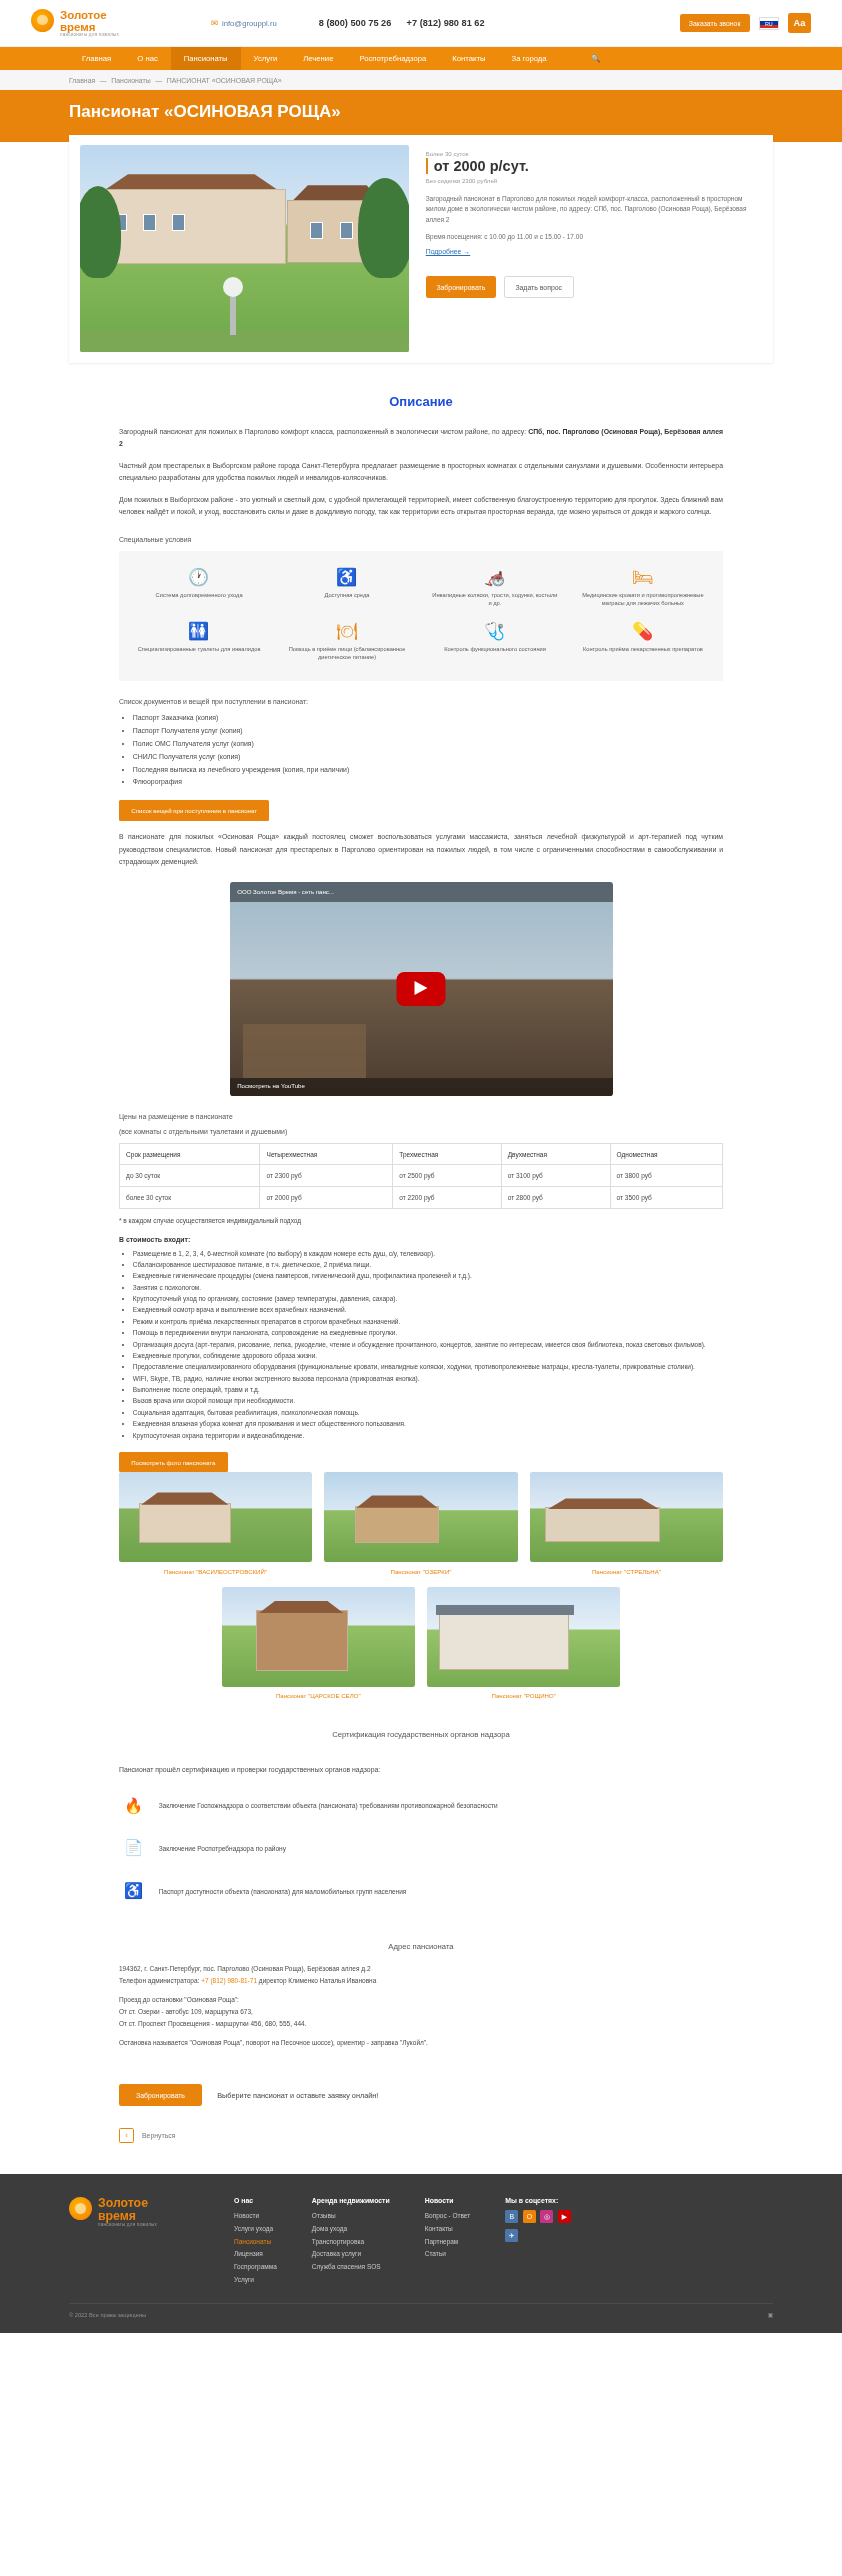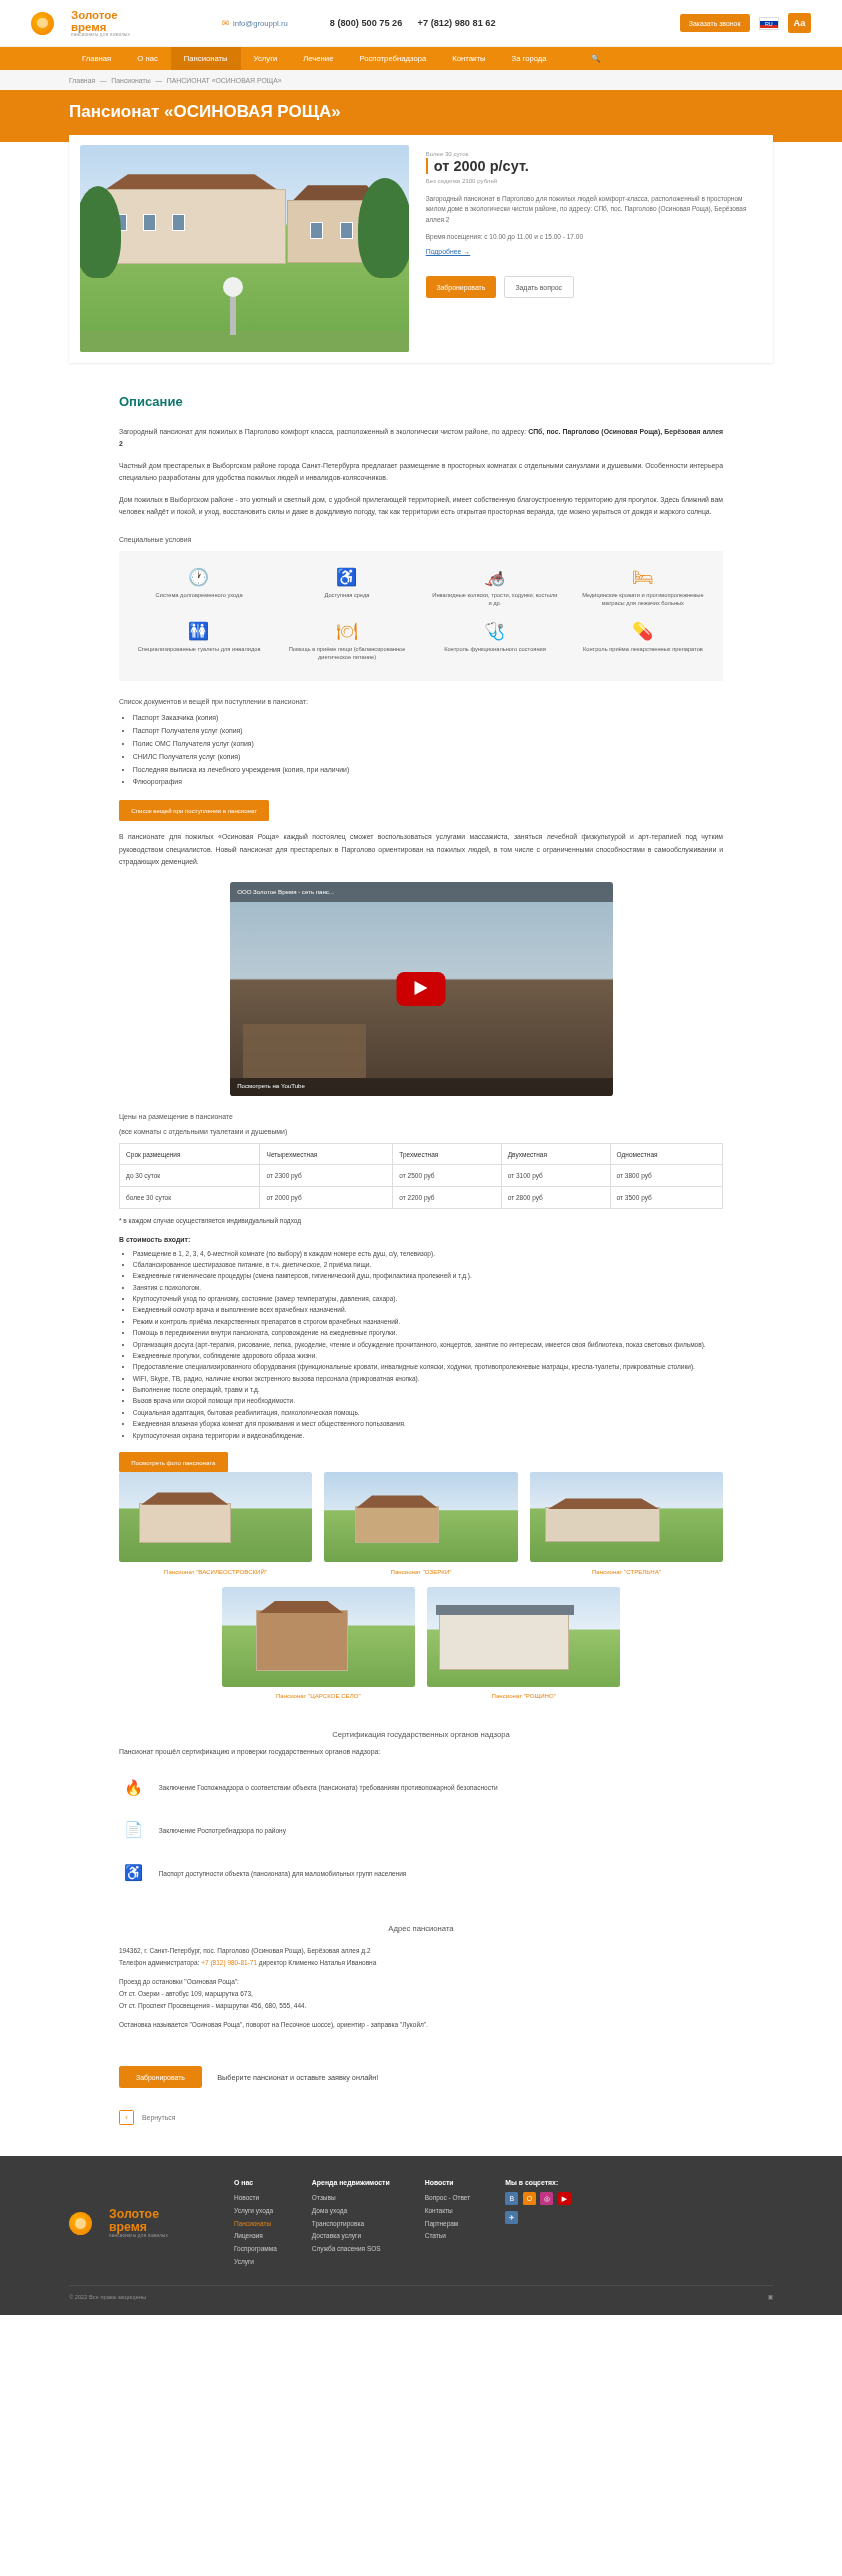--- a/index.html
+++ b/index.html
@@ -14,21 +14,21 @@
 
   
   .topbar {
     height: 47px;
     background: #ffffff;
     display: flex;
     align-items: center;
     padding: 0 31px;
     border-bottom: 0.8px solid #f0f0f0;
   }
-  .logo { display: flex; align-items: center; gap: 17px; }
+  .logo { display: flex; align-items: flex-start; gap: 6px; }
   .logo-mark {
     width: 23px; height: 23px; border-radius: 50%;
     background: radial-gradient(circle at 40% 40%, #ffb300, #f07d00);
     position: relative;
   }
   .logo-mark:after{
     content:""; position:absolute; left:6.1px; top:6.1px; width:10.7px; height:10.7px;
     border-radius:50%; background:#fff; opacity:.55;
   }
   .logo-text { line-height: 1.05; }
@@ -107,21 +107,21 @@
   .price-main b { font-size:14.5px; color:#333; }
   .price-sub { font-size:6.1px; color:#9a9a9a; margin-top:2.3px; }
   .hero-desc { font-size:6.5px; color:#6d6d6d; line-height:1.55; margin-top:7.7px; }
   .hero-more { font-size:6.9px; color:#2a6fb5; margin-top:6.1px; display:inline-block;}
   .hero-btns { display:flex; gap:7.7px; margin-top:20px; }
   .btn-orange { background:#e8840c; color:#fff; border:none; border-radius:2.3px; font-size:6.9px; padding:6.1px 10.7px; cursor:pointer;}
   .btn-ghost { background:#fff; color:#555; border:0.8px solid #d8d8d8; border-radius:2.3px; font-size:6.9px; padding:6.1px 10.7px; cursor:pointer;}
 
   
   .wrap { padding:0 119px; }
-  h2.section { font-size:13px; color:#0f766e; margin:31px 0 17px; font-weight:bold;}
+  h2.section { text-align:center; font-size:13px; color:#1d4ed8; margin:31px 0 17px; font-weight:bold;}
   p.body { font-size:6.9px; line-height:1.8; color:#4a4a4a; margin-bottom:9.2px; text-align:justify;}
   p.body b { color:#333; }
   .sub-title { font-size:6.9px; color:#555; margin:17px 0 7.7px; }
 
   
   .cond { background:#f6f6f6; padding:13.8px 7.7px; display:grid; grid-template-columns:repeat(4,1fr); gap:6.1px 3.1px;}
   .cond-item { text-align:center; padding:4.6px 7.7px; }
   .cond-ico { font-size:17px; color:#e8840c; line-height:1; margin-bottom:6.1px; }
   .cond-txt { font-size:5.7px; color:#5a5a5a; line-height:1.4; }
 
@@ -163,21 +163,21 @@
   .h1img { background:linear-gradient(#c8dced 0%, #dceaf4 40%, #85b35c 41%, #6ea24b 100%); }
   .h2img { background:linear-gradient(#b9d4ea 0%, #d7e7f3 42%, #8fbd63 43%, #71a44c 100%); }
   .h3img { background:linear-gradient(#c2d9ec 0%, #dfeaf4 40%, #8bba60 41%, #6fa24b 100%); }
   .h4img { background:linear-gradient(#c5dbee 0%, #e0ecf5 38%, #93c066 39%, #74a74e 100%); }
   .h5img { background:linear-gradient(#cadef0 0%, #e4eff7 42%, #97c46a 43%, #78ab51 100%); }
   .hbuild { position:absolute; background:#e2d2bb; border:0.8px solid #c5b095; }
   .hroof { position:absolute; background:#8a5a3b; }
   .house-cap { text-align:center; font-size:6.1px; color:#e8840c; margin-top:5.4px; }
 
   
-  .cert-title { text-align:center; font-size:7.7px; color:#555; margin:31px 0 9px;}
+  .cert-title { text-align:center; font-size:7.7px; color:#555; margin:31px 0 27px;}
   .cert-lead { font-size:6.9px; color:#4a4a4a; margin-bottom:10.7px; }
   .cert-row { display:flex; align-items:center; gap:10.7px; padding:6.9px 0; }
   .cert-ico { width:29px; height:29px; display:flex; align-items:center; justify-content:center; font-size:15.3px;}
   .cert-txt { font-size:6.5px; color:#4a4a4a; }
 
   
   .addr-title { text-align:center; font-size:7.7px; color:#555; margin:29px 0 12.3px;}
   .addr-line { font-size:6.5px; color:#4a4a4a; line-height:1.9; }
   .addr-line a { color:#e8840c; text-decoration:none; }
 

